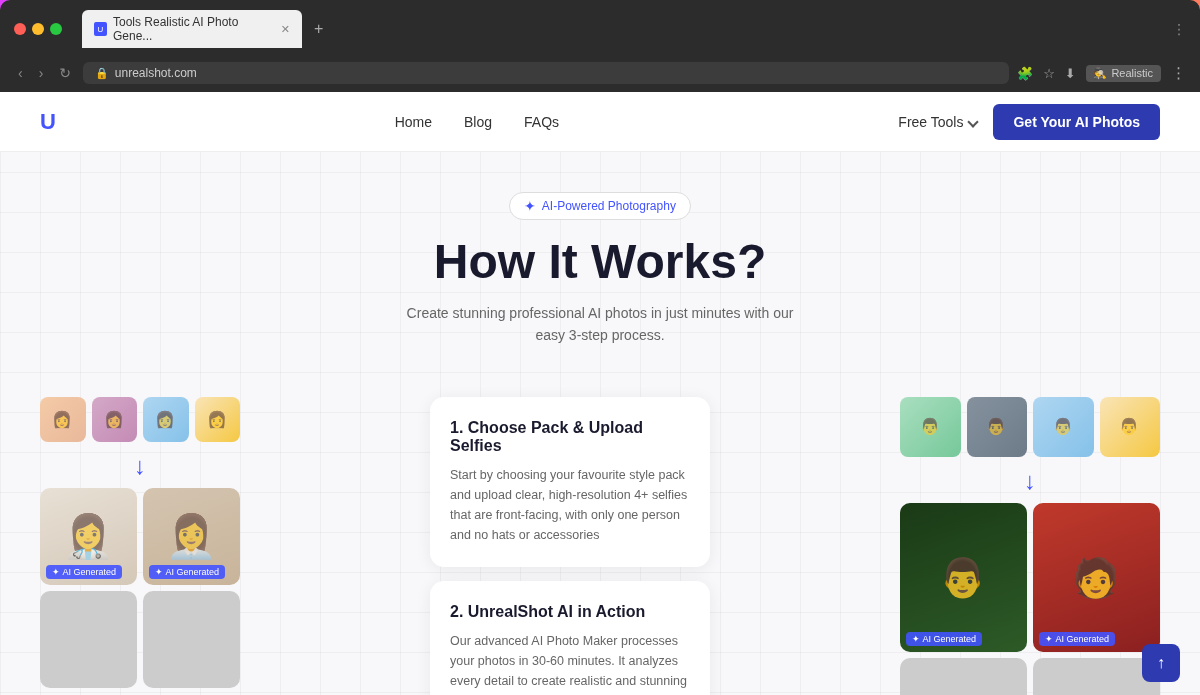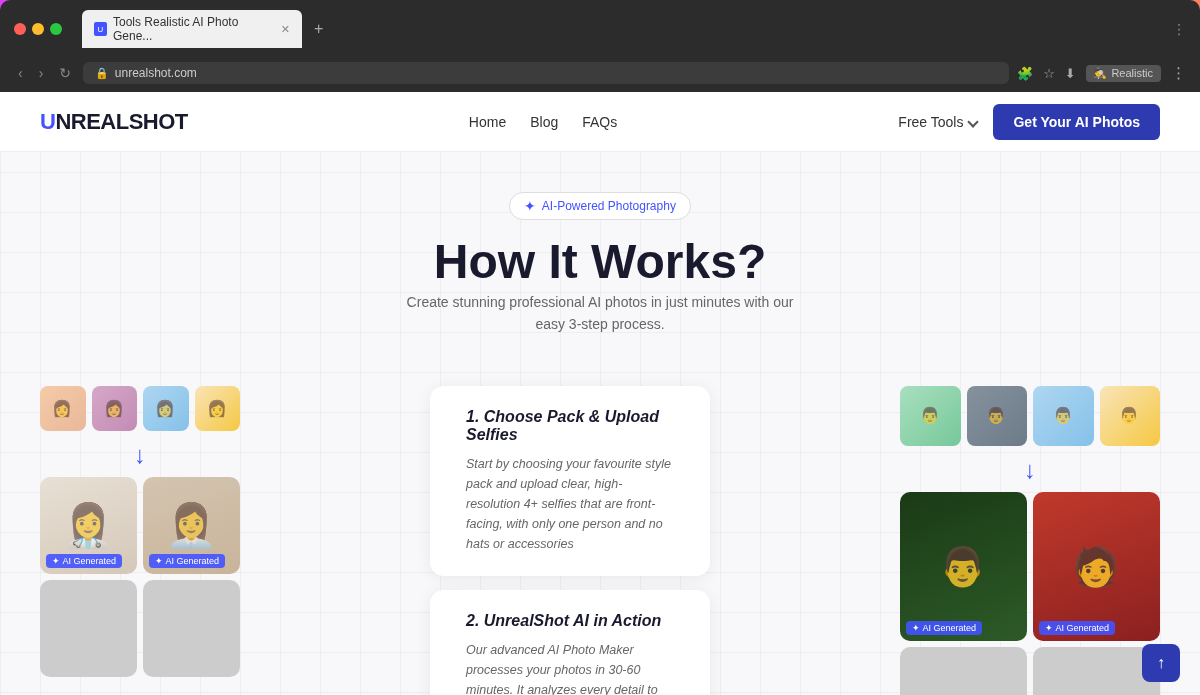--- a/index.html
+++ b/index.html
@@ -181,21 +181,21 @@
     }
 
     .logo-u {
       color: #4353ff;
       font-style: normal;
       font-weight: 900;
     }
 
     .nav-links {
       display: flex;
-      gap: 24px;
+      gap: 32px;
       align-items: center;
     }
 
     .nav-link {
       font-size: 14px;
       color: #333;
       cursor: pointer;
       text-decoration: none;
     }
 
@@ -247,21 +247,21 @@
     }
 
     .ai-badge-icon {
       font-size: 14px;
     }
 
     .hero-title {
       font-size: 48px;
       font-weight: 800;
       color: #1a1a2e;
-      margin-bottom: 2px;
+      margin-bottom: 13px;
       line-height: 1.1;
     }
 
     .hero-subtitle {
       font-size: 14px;
       color: #666;
       max-width: 420px;
       margin: 0 auto 30px;
       line-height: 1.6;
     }
@@ -336,23 +336,22 @@
       display: flex;
       flex-direction: column;
       gap: 14px;
       max-width: 280px;
       margin: 0 auto;
     }
 
     .step-card {
       background: white;
       border-radius: 14px;
-      padding: 22px 36px;
+      padding: 22px 20px;
       box-shadow: 0 2px 16px rgba(0,0,0,0.07);
-      font-style: italic;
     }
 
     .step-card h3 {
       font-size: 16px;
       font-weight: 700;
       color: #1a1a2e;
       margin-bottom: 10px;
     }
 
     .step-card p {
@@ -509,21 +508,20 @@
       <span style="font-size:15px;color:#aaa;">⋮</span>
     </div>
   </div>
 </div>
 
 <div class="website-container">
 
   <nav class="navbar">
     <div class="logo">
       <span class="logo-u">U</span>
-        <span>NREALSHOT</span>
     </div>
     <div class="nav-links">
       <a class="nav-link">Home</a>
       <a class="nav-link">Blog</a>
       <a class="nav-link">FAQs</a>
     </div>
     <div class="nav-actions">
       <div class="free-tools-btn">
         <span>Free Tools</span>
         <span class="chevron-down"></span>

